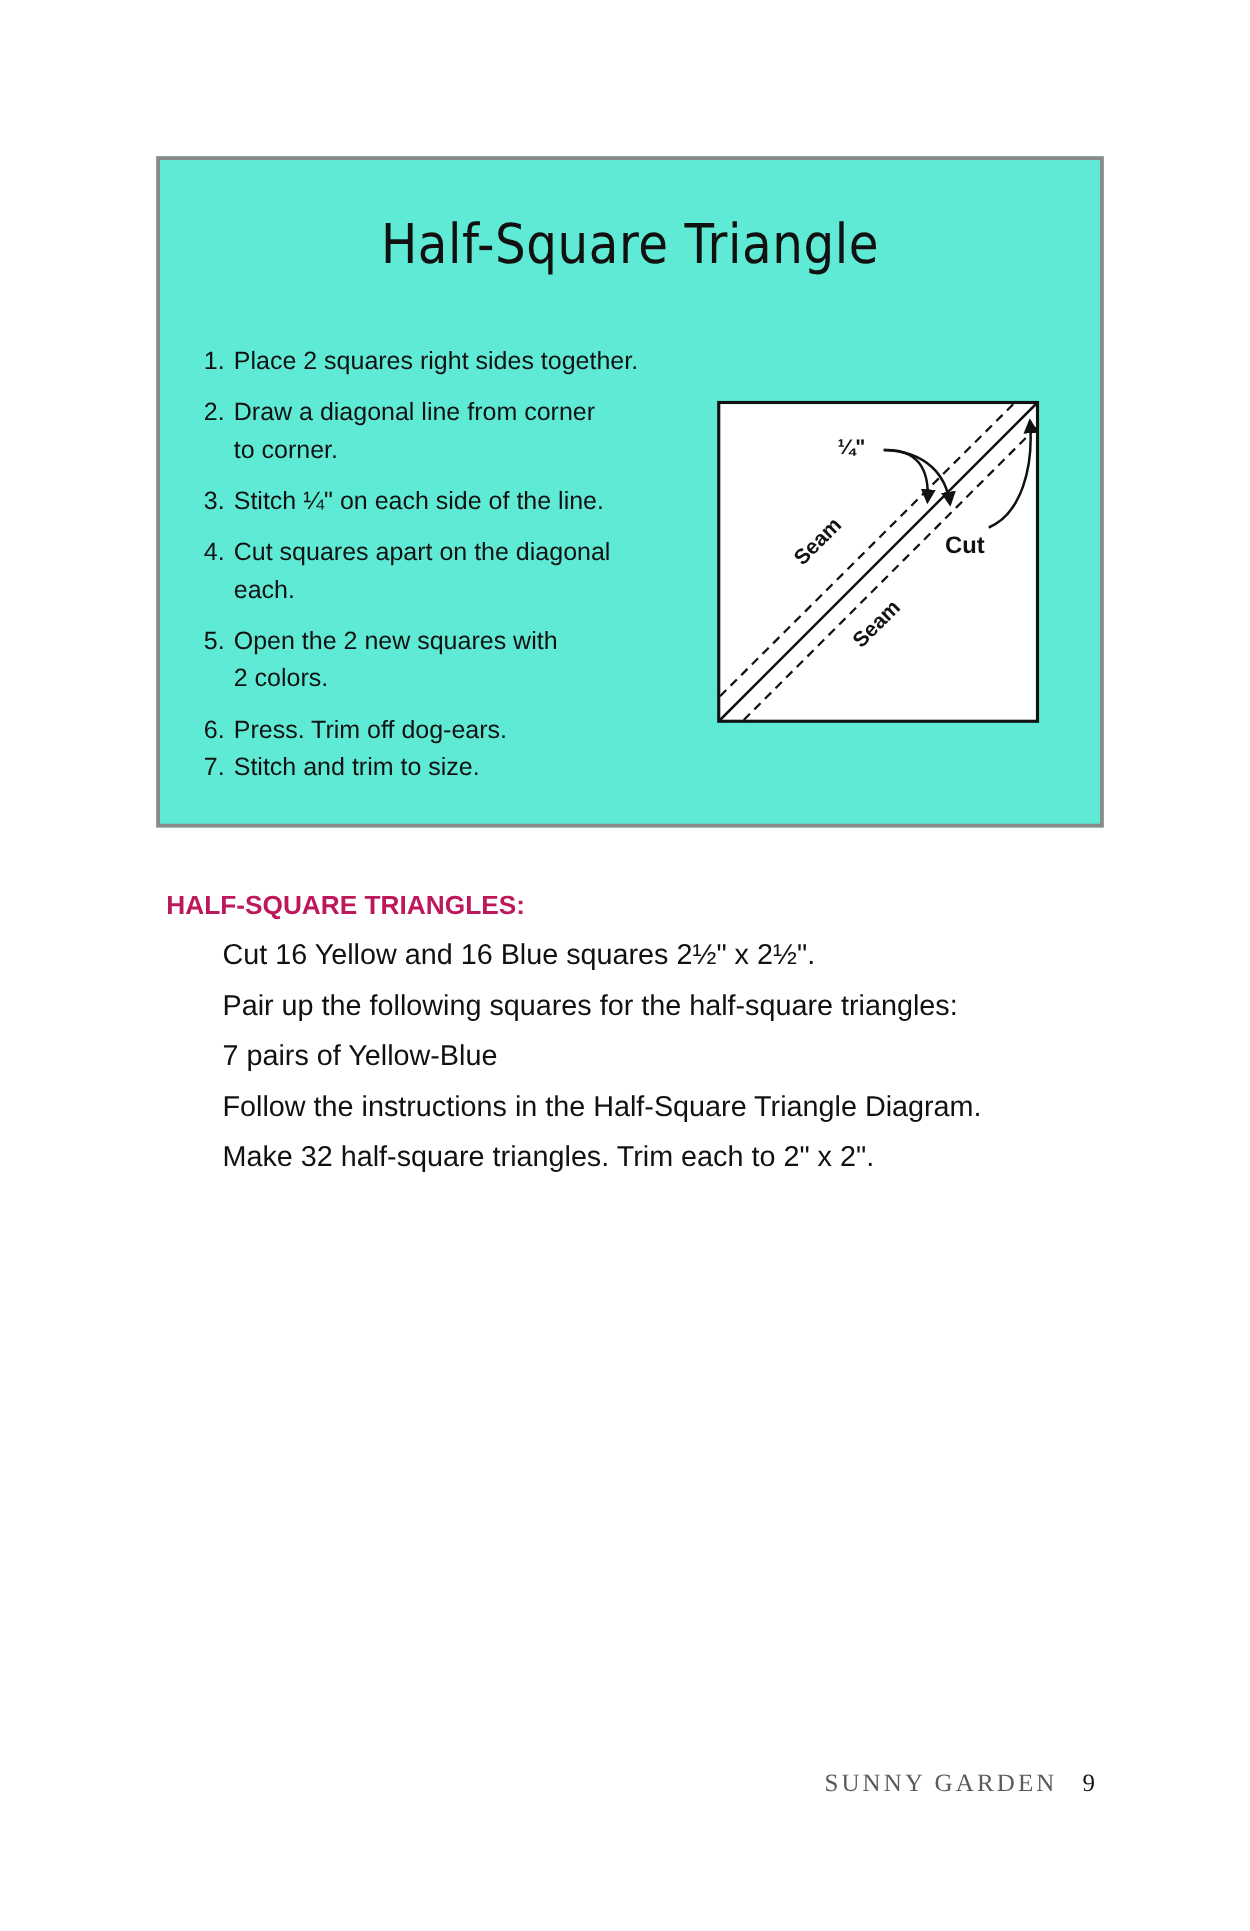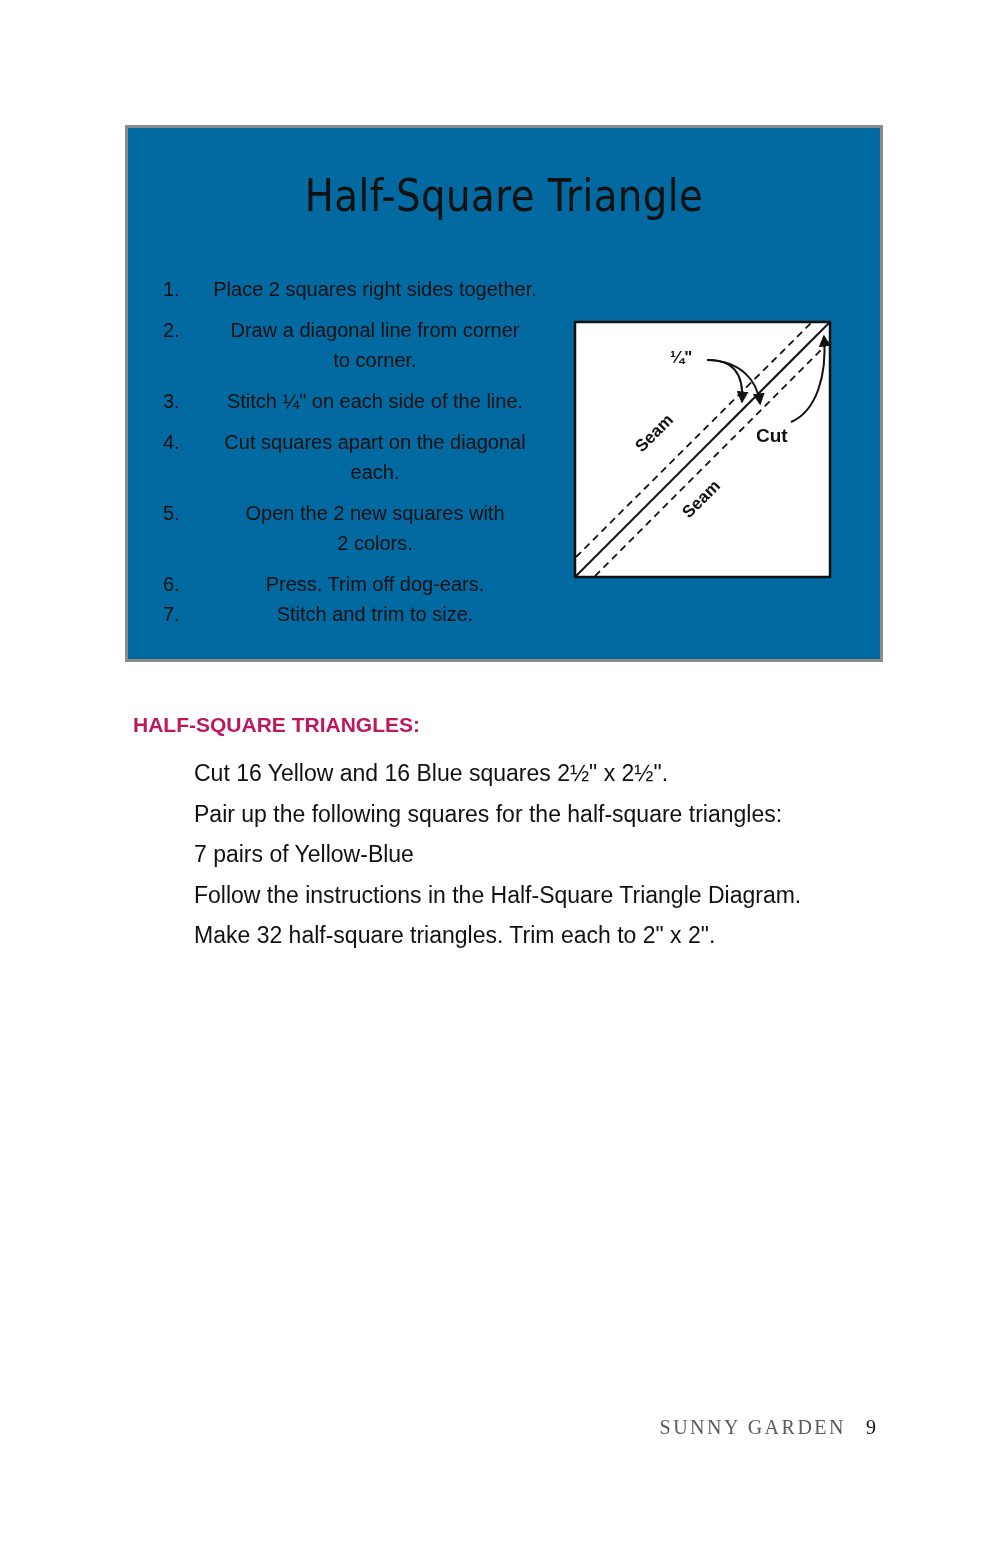--- a/index.html
+++ b/index.html
@@ -15,21 +15,21 @@
     color: #111111;
     font-family: "Liberation Sans", sans-serif;
   }
   .instruction-box {
     position: absolute;
     left: 125px;
     top: 125px;
     width: 752px;
     height: 531px;
     border: 3px solid #8a8a8a;
-    background: #0369a1;
+    background: #5eead4;
   }
   .box-title {
     position: absolute;
     left: 0;
     right: 0;
     top: 42px;
     text-align: center;
     font-family: "DejaVu Sans", sans-serif;
     font-weight: normal;
     font-size: 44px;
@@ -56,21 +56,20 @@
     display: flex;
     margin: 0;
   }
   .step .num {
     width: 24px;
     flex: 0 0 24px;
   }
   .step .txt {
     flex: 1 1 auto;
     white-space: pre-line;
-    text-align: center;
   }
   .step.gap { margin-bottom: 11px; }
   .diagram {
     position: absolute;
     left: 444px;
     top: 191px;
   }
   .diagram text {
     font-family: "Liberation Sans", sans-serif;
     font-weight: bold;
@@ -83,21 +82,21 @@
     width: 760px;
   }
   .section-heading {
     font-family: "Liberation Sans", sans-serif;
     font-weight: bold;
     font-size: 21px;
     margin: 0 0 6px 0;
     color: #be185d;
   }
   .section-lines {
-    margin: 16px;
+    margin: 0;
     padding: 0 0 0 45px;
     list-style: none;
     font-family: "Liberation Sans", sans-serif;
     font-size: 23px;
     line-height: 40.5px;
     color: #111111;
   }
   .footer {
     position: absolute;
     right: 124px;

